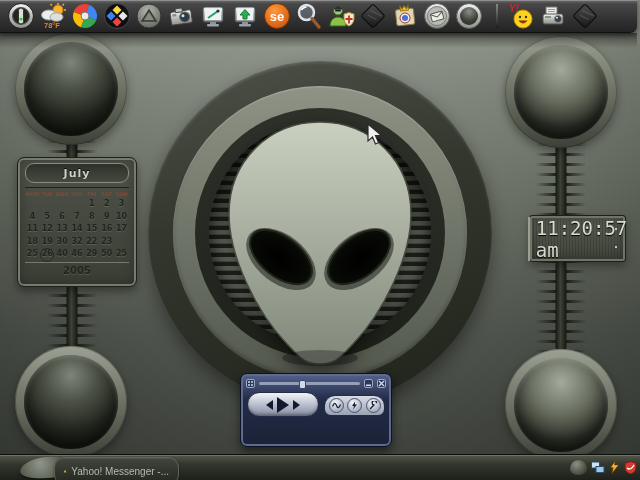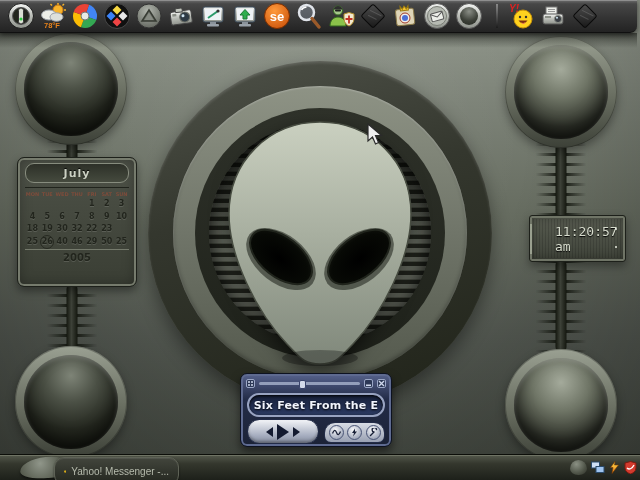--- a/index.html
+++ b/index.html
@@ -87,22 +87,22 @@
 
   
   #clock{position:absolute;left:529px;top:215px;width:97px;height:47px;z-index:10;box-sizing:border-box;
     background:linear-gradient(180deg,#575b50,#3f4339);border:1px solid #1d201a;border-radius:3px;
     box-shadow:inset 0 0 0 2px #6f7466,inset 0 0 12px rgba(0,0,0,.4),0 4px 8px rgba(0,0,0,.35);
     display:flex;align-items:center;justify-content:center;}
   #clock::before{content:"";position:absolute;inset:3px;
     background:repeating-linear-gradient(90deg,rgba(0,0,0,.14) 0 1px,rgba(0,0,0,0) 1px 3px);}
   #clock::after{content:"";position:absolute;right:8px;top:12px;width:2px;height:2px;background:#e8ede0;
     box-shadow:0 18px 0 #e8ede0;border-radius:50%;}
-  .clock-text{position:relative;font-family:"DejaVu Sans Mono",monospace;font-size:13px;color:#d7dccd;
-    text-shadow:0 1px 1px #000;border-left:2px solid #9aa08f;padding-left:23px;}
+  .clock-text{position:relative;font-family:"DejaVu Sans Mono",monospace;font-size:19px;color:#d7dccd;
+    text-shadow:0 1px 1px #000;border-left:2px solid #9aa08f;padding-left:6px;}
 
   
   #player{position:absolute;left:240px;top:373px;width:152px;height:74px;z-index:12;box-sizing:border-box;
     border-radius:7px;background:linear-gradient(180deg,#56628c 0%,#232c48 35%,#1b2236 100%);
     border:1px solid #0d1220;box-shadow:inset 0 0 0 2px #5e6a90,0 5px 10px rgba(0,0,0,.5);}
   .p-titlebar{height:13px;margin:3px 5px 0;display:flex;align-items:center;gap:4px;}
   .p-sysbtn{width:9px;height:9px;box-sizing:border-box;background:#2c3856;border:1px solid #9aa6c6;
     border-radius:2px;display:flex;align-items:center;justify-content:center;flex:0 0 auto;}
   .p-slider{flex:1;height:3px;background:#939eba;border-radius:2px;position:relative;}
   .p-thumb{position:absolute;left:40%;top:-2px;width:5px;height:7px;background:#d3daea;
@@ -444,20 +444,29 @@
       <div class="cal-row">
         <span class="cal-cell">4</span>
         <span class="cal-cell">5</span>
         <span class="cal-cell">6</span>
         <span class="cal-cell">7</span>
         <span class="cal-cell">8</span>
         <span class="cal-cell">9</span>
         <span class="cal-cell">10</span>
       </div>
       <div class="cal-row">
+        <span class="cal-cell">11</span>
+        <span class="cal-cell">12</span>
+        <span class="cal-cell">13</span>
+        <span class="cal-cell">14</span>
+        <span class="cal-cell">15</span>
+        <span class="cal-cell">16</span>
+        <span class="cal-cell">17</span>
+      </div>
+      <div class="cal-row">
         <span class="cal-cell">18</span>
         <span class="cal-cell">19</span>
         <span class="cal-cell">30</span>
         <span class="cal-cell">32</span>
         <span class="cal-cell">22</span>
         <span class="cal-cell">23</span>
         <span class="cal-cell"></span>
       </div>
       <div class="cal-row">
         <span class="cal-cell">25</span>
@@ -493,21 +502,20 @@
         <svg width="7" height="7" viewBox="0 0 7 7">
             <rect x="1" y="4.5" width="5" height="1.6" fill="#cfd8ec"></rect>
           </svg>
       </span>
       <span class="p-sysbtn">
         <svg width="7" height="7" viewBox="0 0 7 7">
             <path d="M1,1 L6,6 M6,1 L1,6" stroke="#cfd8ec" stroke-width="1.4"></path>
           </svg>
       </span>
     </div>
-    <div class="p-display">Six Feet From the E</div>
     <div class="p-controls">
       <div class="p-transport">
         <button>
             <span class="tri tri-prev"></span>
           </button>
         <button>
             <span class="tri tri-play"></span>
           </button>
         <button>
             <span class="tri tri-next"></span>

